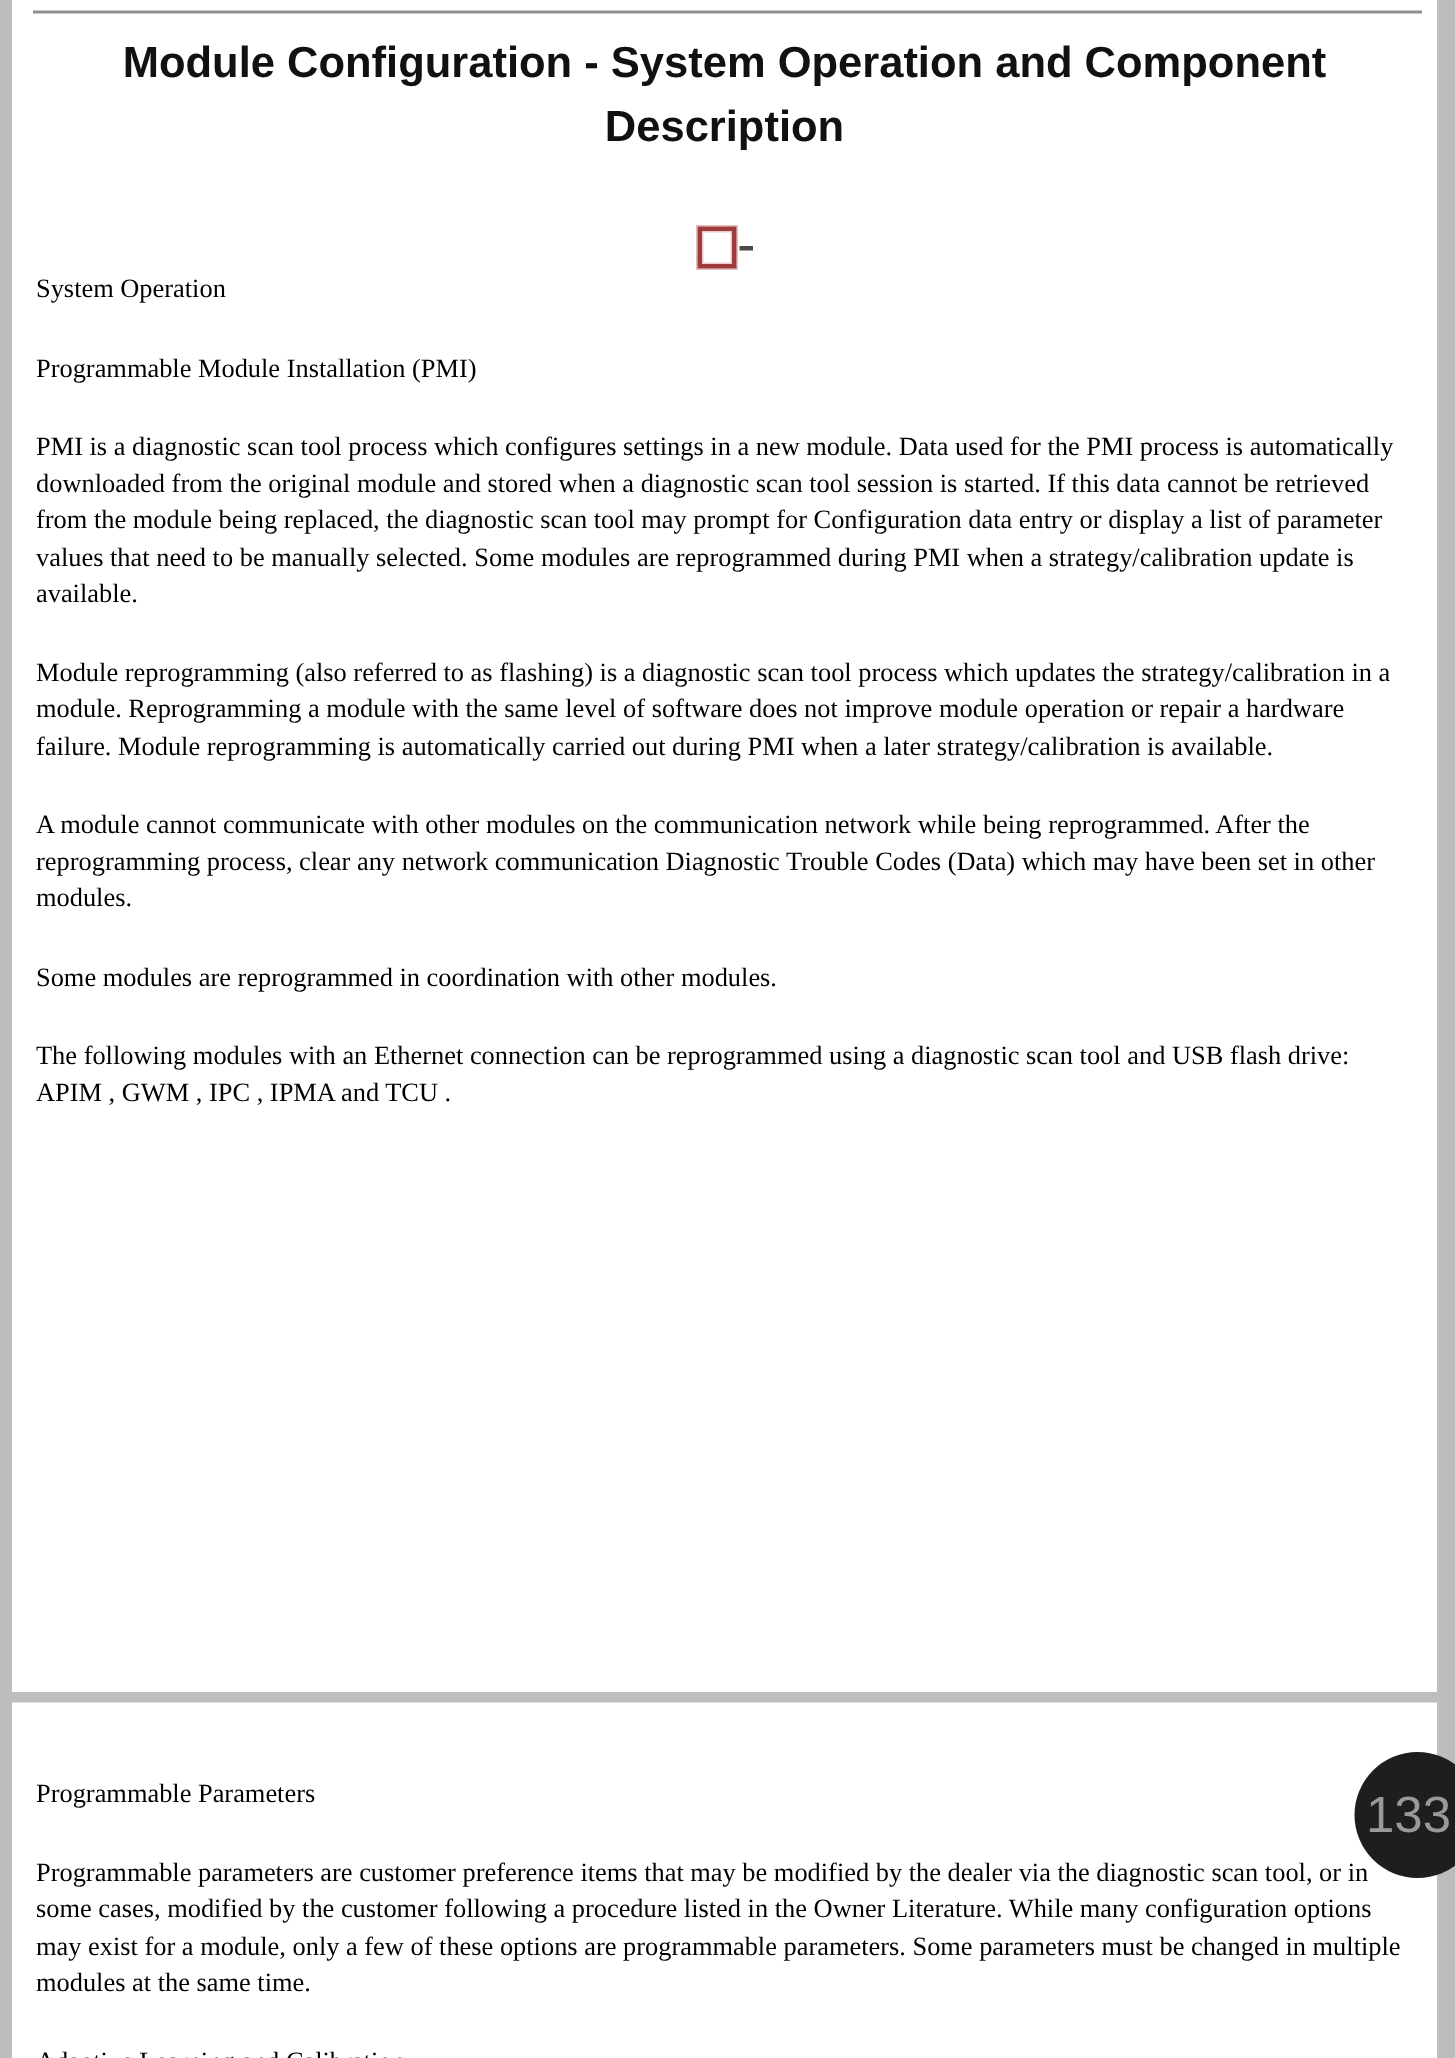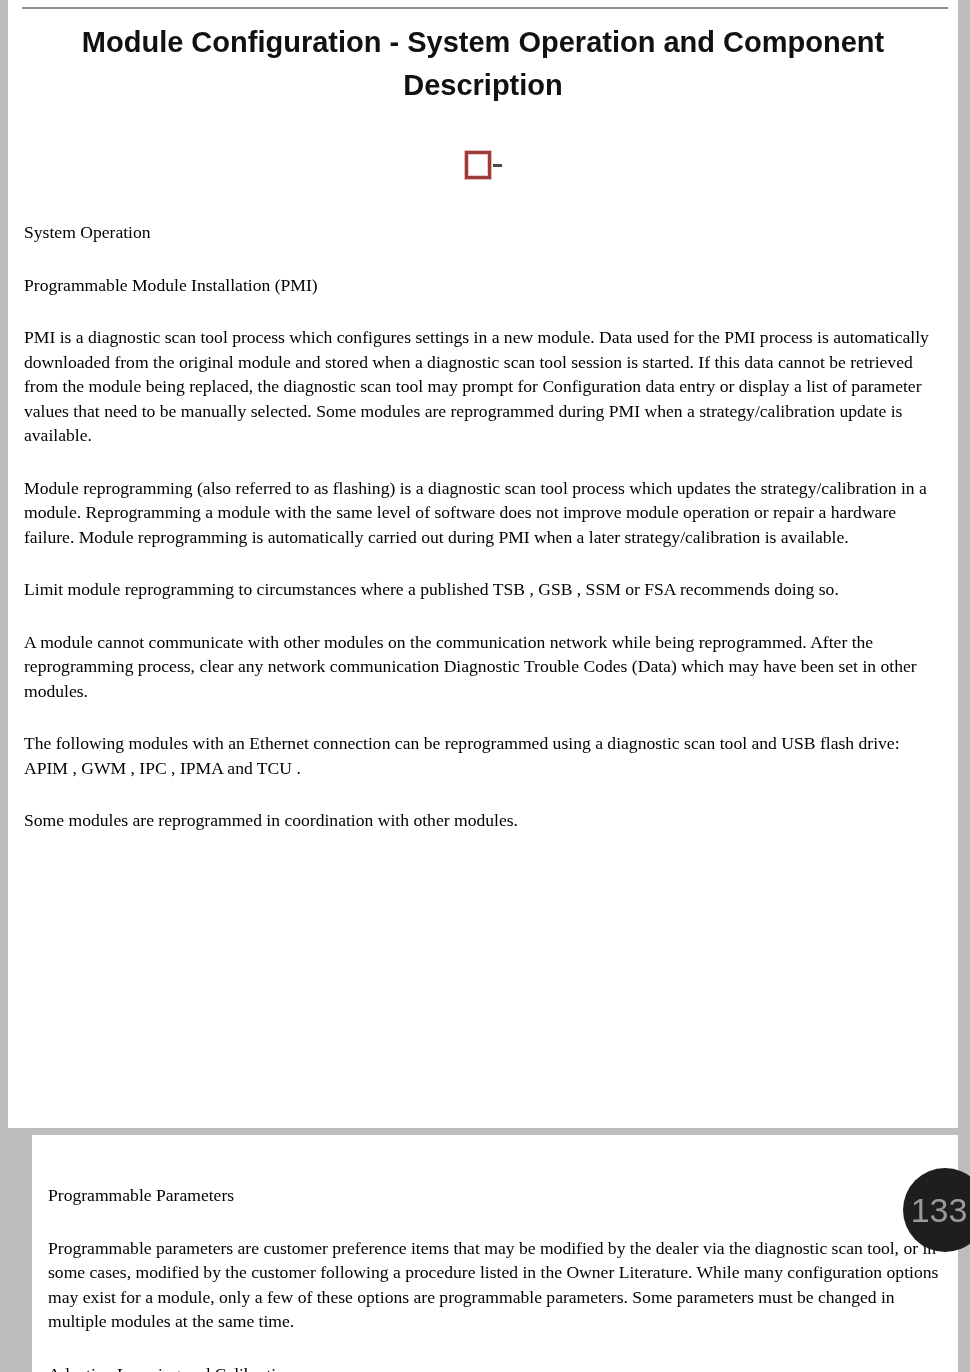--- a/index.html
+++ b/index.html
@@ -23,21 +23,20 @@
     right: 12px;
     background: #ffffff;
   }
   .page-1 {
     top: 0;
     height: 1128px;
   }
   .page-2 {
     top: 1135px;
     bottom: 0;
-    margin-left: 24px;
   }
   .top-rule {
     position: absolute;
     top: 7px;
     left: 14px;
     right: 10px;
     height: 2px;
     background: #8f8f8f;
   }
   .doc-title {
@@ -75,21 +74,20 @@
   .textcol {
     padding: 0 16px;
   }
   .block {
     margin: 0 0 28px 0;
     font-size: 17.6px;
     line-height: 24.5px;
     color: #000000;
   }
   .block.first {
-    margin-top: 40px;
   }
   .block.bold {
     font-weight: 400;
   }
   .page-2 .textcol {
     padding-top: 48px;
   }
   .page-badge {
     position: absolute;
     top: 1168px;
@@ -128,27 +126,26 @@
       <p class="block first">System Operation</p>
 
       <p class="block bold">Programmable Module Installation (PMI)</p>
 
       <p class="block">PMI is a diagnostic scan tool process which configures settings in a new module. Data used for the PMI process is automatically downloaded from the original module and stored when a diagnostic scan tool session is started. If this data cannot be retrieved from the module being replaced, the diagnostic scan tool may prompt for Configuration data entry or display a list of parameter values that need to be manually selected. Some modules are reprogrammed during PMI when a strategy/calibration update is available.</p>
 
 
 
       <p class="block">Module reprogramming (also referred to as flashing) is a diagnostic scan tool process which updates the strategy/calibration in a module. Reprogramming a module with the same level of software does not improve module operation or repair a hardware failure. Module reprogramming is automatically carried out during PMI when a later strategy/calibration is available.</p>
 
-      <p class="block">Limit module reprogramming to circumstances where a published TSB , GSB , SSM or FSA recommends doing so.</p>
 
       <p class="block">A module cannot communicate with other modules on the communication network while being reprogrammed. After the reprogramming process, clear any network communication Diagnostic Trouble Codes (Data) which may have been set in other modules.</p>
 
+      <p class="block">Some modules are reprogrammed in coordination with other modules.</p>
+
       <p class="block">The following modules with an Ethernet connection can be reprogrammed using a diagnostic scan tool and USB flash drive: APIM , GWM , IPC , IPMA and TCU .</p>
-
-      <p class="block">Some modules are reprogrammed in coordination with other modules.</p>
     </div>
   </div>
 
   <div class="page page-2">
     <div class="textcol">
       <p class="block bold">Programmable Parameters</p>
 
       <p class="block">Programmable parameters are customer preference items that may be modified by the dealer via the diagnostic scan tool, or in some cases, modified by the customer following a procedure listed in the Owner Literature. While many configuration options may exist for a module, only a few of these options are programmable parameters. Some parameters must be changed in multiple modules at the same time.</p>
 
       <p class="block bold">Adaptive Learning and Calibration</p>

